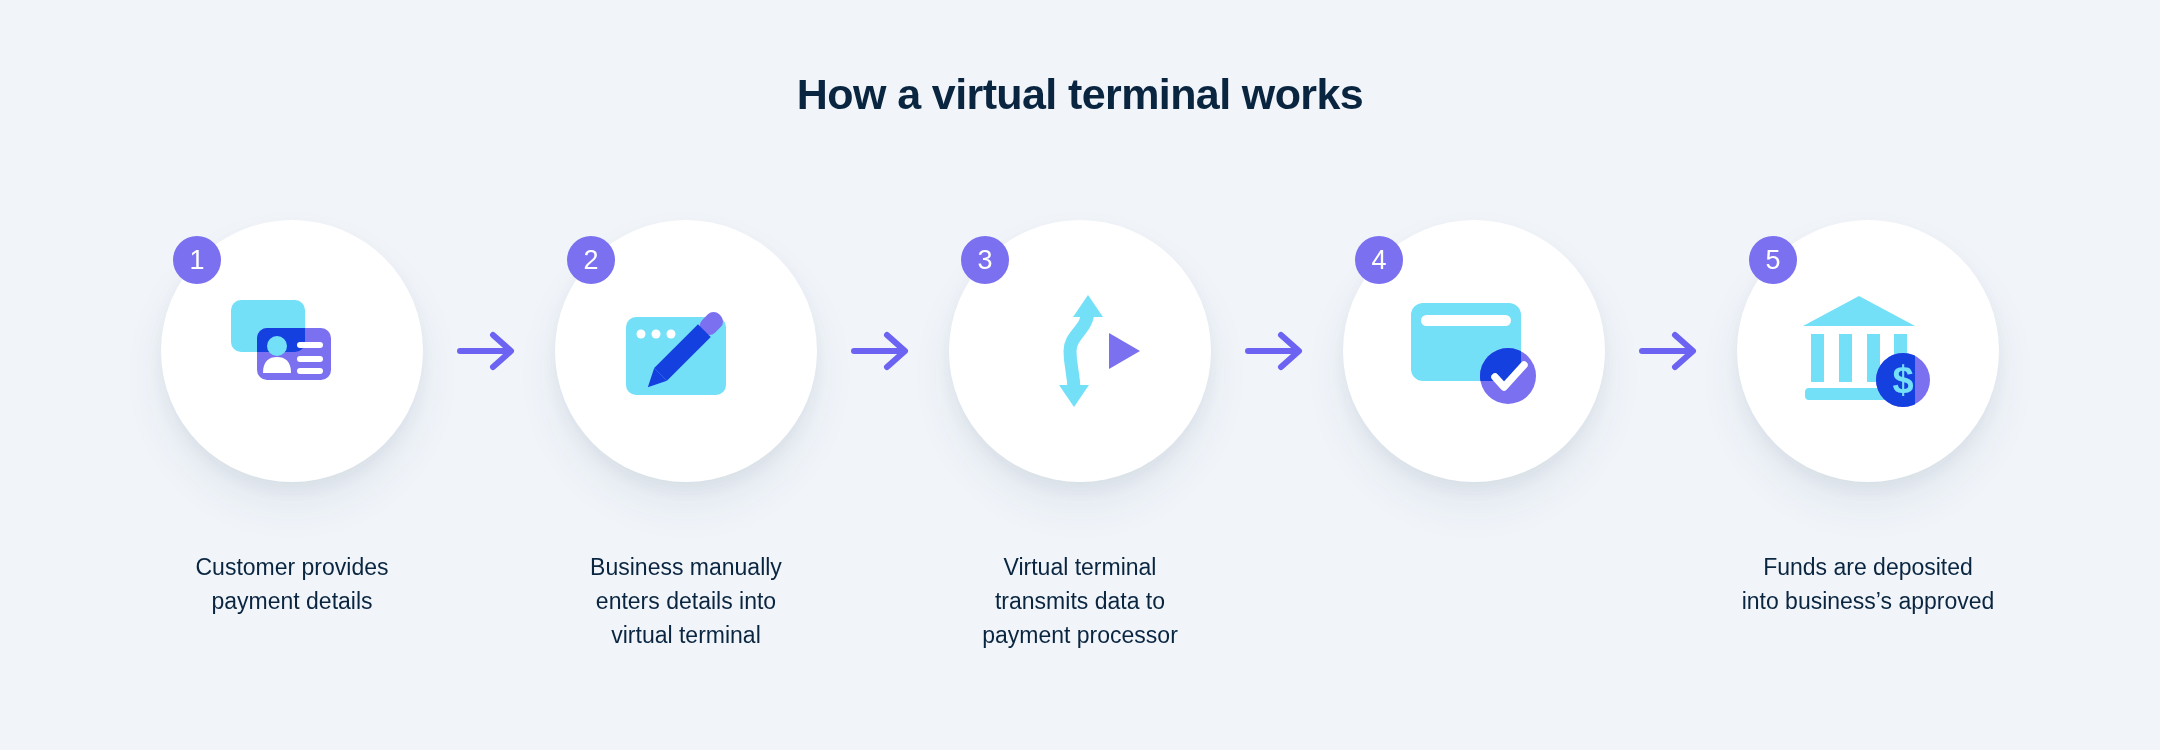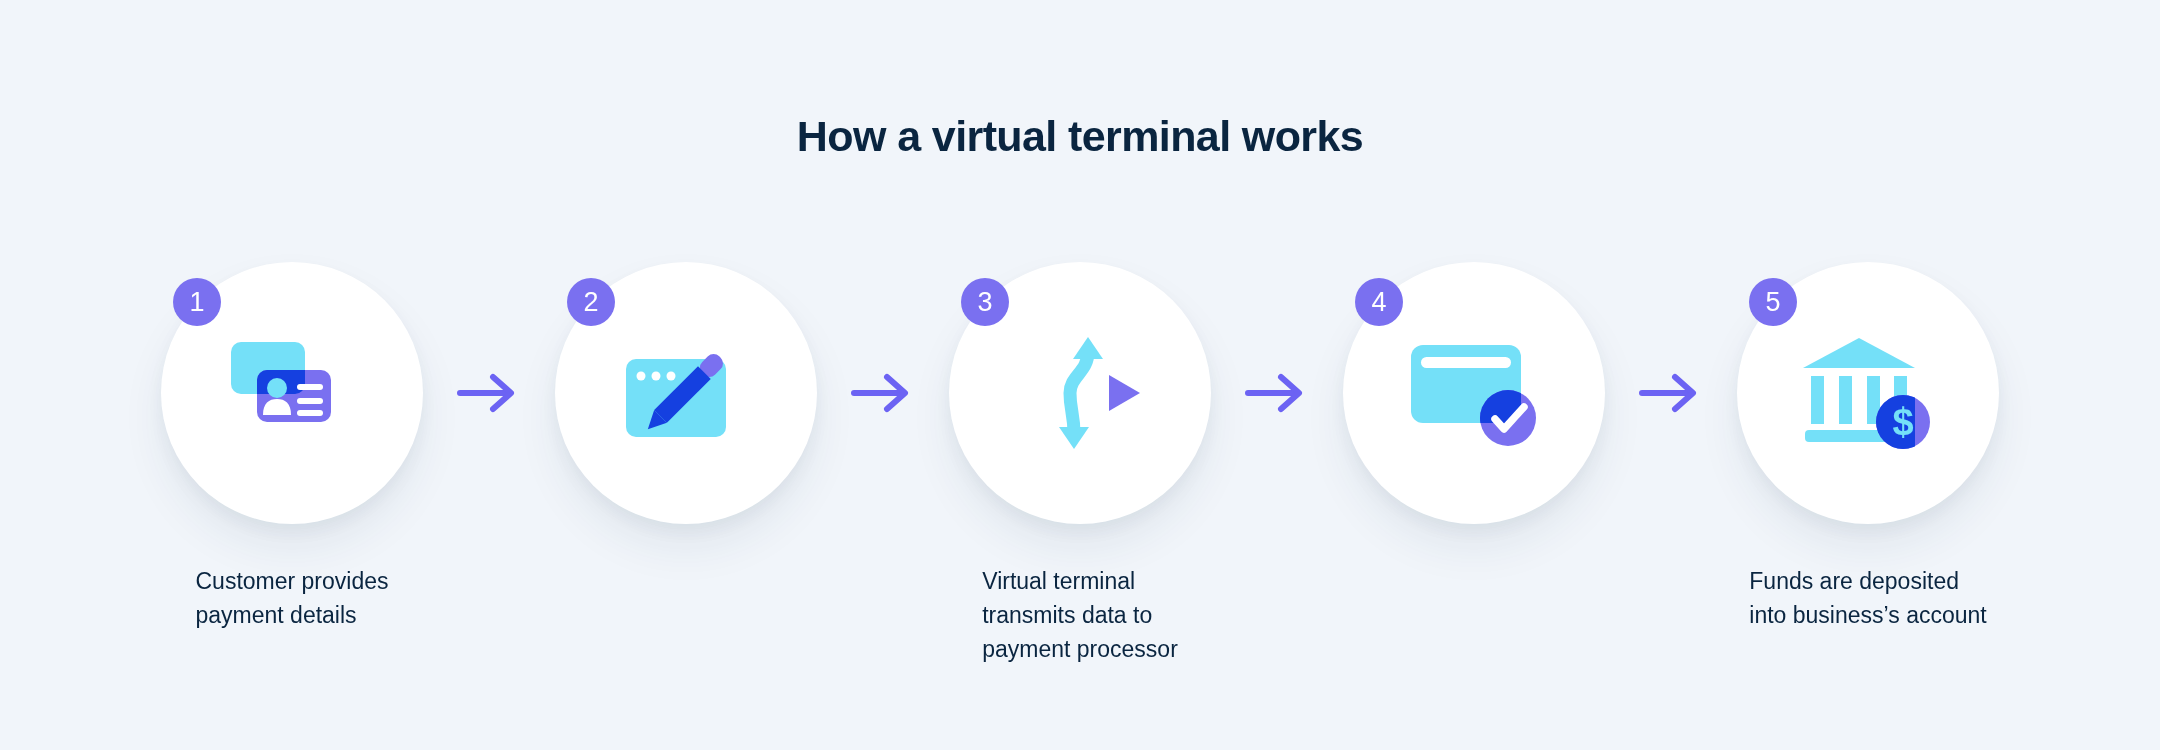--- a/index.html
+++ b/index.html
@@ -6,21 +6,21 @@
   body {
     width: 2160px; height: 750px;
     background: #f1f5fa;
     font-family: "Liberation Sans", sans-serif;
     color: #0a2540;
     overflow: hidden;
   }
   .canvas { position: relative; width: 2160px; height: 750px; }
 
   .page-title {
-    padding-top: 110px;
+    padding-top: 68px;
     text-align: center;
     font-size: 43px;
     line-height: 52px;
     font-weight: 700;
     letter-spacing: -0.6px;
     color: #0a2540;
   }
 
   .flow {
     margin-top: 100px;
@@ -51,23 +51,24 @@
     width: 48px; height: 48px;
     border-radius: 50%;
     background: #7a70f0;
     color: #ffffff;
     font-size: 27px;
     font-weight: 500;
     display: flex; align-items: center; justify-content: center;
   }
 
   .caption {
-    margin-top: 40px;
+    margin-top: 68px;
     font-size: 23px;
     line-height: 34px;
+    text-align: center;
     white-space: pre-line;
     color: #0a2540;
   }
 
   .arrow-cell {
     width: 64px; height: 262px;
     display: flex; align-items: center; justify-content: center;
     flex: none;
   }
 </style>
@@ -118,20 +119,23 @@
           <circle cx="15" cy="33" r="4.5" fill="#ffffff"></circle>
           <circle cx="30" cy="33" r="4.5" fill="#ffffff"></circle>
           <circle cx="45" cy="33" r="4.5" fill="#ffffff"></circle>
           <g transform="rotate(-45 60 48)">
             <rect x="84" y="39" width="24" height="18" rx="8" fill="#7a70f0"></rect>
             <rect x="24" y="39" width="62" height="18" fill="#1540e0"></rect>
             <polygon points="24,39 6,48 24,57" fill="#1540e0"></polygon>
           </g>
         </svg>
       </div>
+      <div class="caption">Business manually
+enters details into
+virtual terminal</div>
     </div>
 
     <div class="arrow-cell">
       <svg width="64" height="44" viewBox="0 0 64 44">
         <path d="M3 22 H50" stroke="#6c63f3" stroke-width="6" stroke-linecap="round" fill="none"></path>
         <path d="M36 6 L54 22 L36 38" stroke="#6c63f3" stroke-width="6" stroke-linecap="round" stroke-linejoin="round" fill="none"></path>
       </svg>
     </div>
 
     <div class="step">
@@ -203,17 +207,17 @@
           <rect x="36" y="40" width="13" height="48" fill="#74e0f8"></rect>
           <rect x="64" y="40" width="13" height="48" fill="#74e0f8"></rect>
           <rect x="91" y="40" width="13" height="48" fill="#74e0f8"></rect>
           <rect x="2" y="94" width="108" height="12" rx="4" fill="#74e0f8"></rect>
           <circle cx="100" cy="86" r="27" fill="#7a70f0"></circle>
           <circle cx="100" cy="86" r="27" fill="#1540e0" clip-path="url(#c5bank)"></circle>
           <text x="100" y="99" text-anchor="middle" font-size="38" font-weight="bold" fill="#74e0f8">$</text>
         </svg>
       </div>
       <div class="caption">Funds are deposited
-into business’s account</div>
+into business’s approved</div>
     </div>
 
   </div>
 </div>
 
 </body></html>

